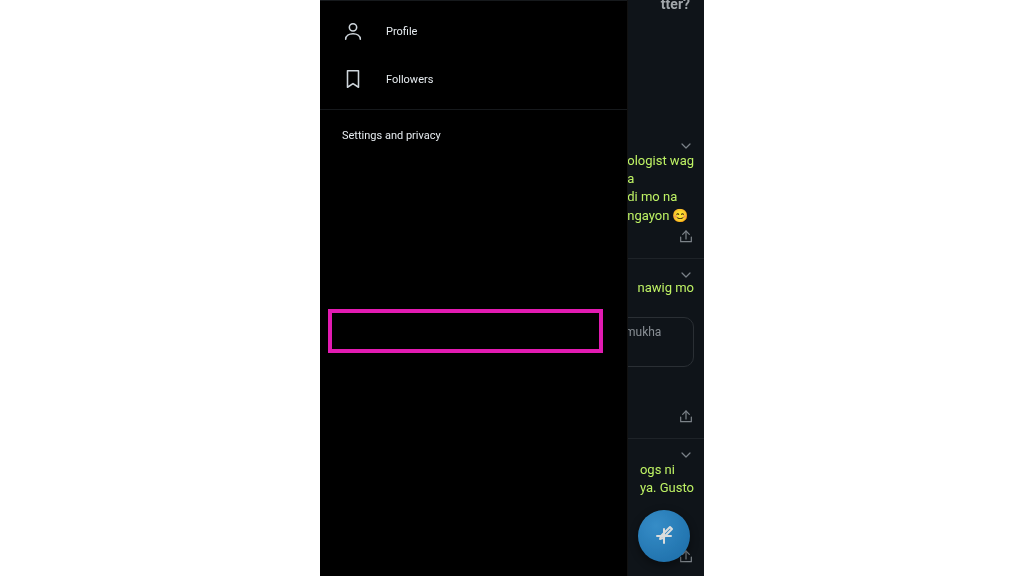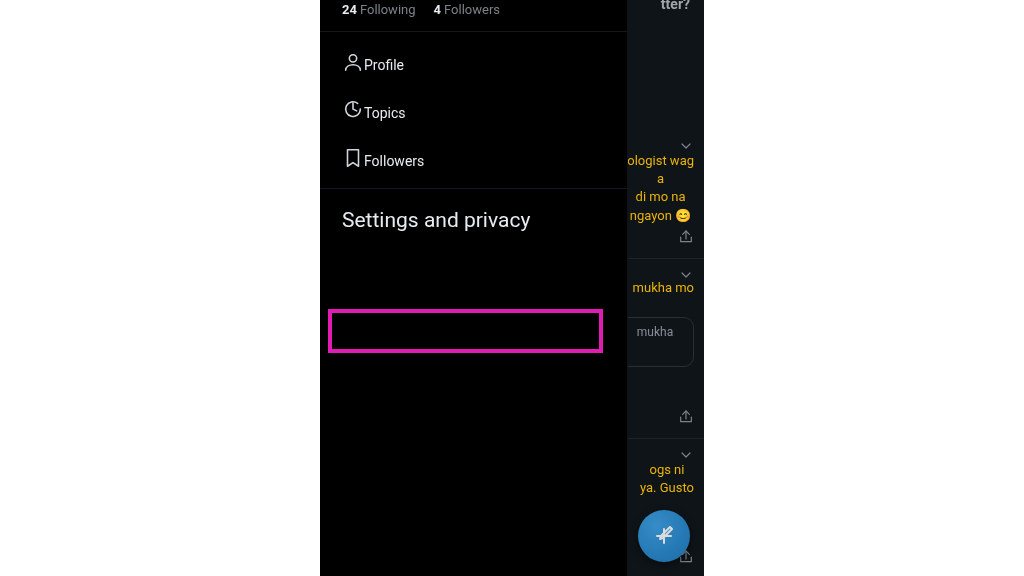--- a/index.html
+++ b/index.html
@@ -66,35 +66,35 @@
     }
     .tweet .actions {
       position: absolute;
       right: 10px;
       bottom: 8px;
     }
     .tweet .text {
       position: absolute;
       right: 10px;
       top: 22px;
-      text-align: center;
-      color: #eab308;
+      text-align: left;
+      color: #bef264;
     }
     .tweet .quote {
       position: absolute;
       right: 10px;
       top: 58px;
       width: 78px;
       height: 50px;
       border: 1px solid #2a2f34;
       border-radius: 10px;
       color: #888e94;
       font-size: 12px;
       padding: 6px 8px;
-      text-align: center;
+      text-align: left;
       overflow: hidden;
     }
     
     .drawer {
       position: absolute;
       left: 0;
       top: 0;
       bottom: 0;
       width: 308px;
       background: #000;
@@ -117,24 +117,25 @@
     .divider {
       height: 1px;
       background: #16191c;
       margin: 0;
     }
     .menu {
       padding: 6px 0;
     }
     .menu-item {
       display: flex;
-      align-items: flex-end;
+      align-items: center;
+      gap: 22px;
       padding: 13px 22px;
       color: #e7ecf0;
-      font-size: 14px;
+      font-size: 11px;
       cursor: pointer;
     }
     .menu-item .icon {
       width: 22px;
       height: 22px;
       display: flex;
       align-items: center;
       justify-content: center;
       color: #cfd6dc;
     }
@@ -146,21 +147,21 @@
       stroke-width: 1.7;
       stroke-linecap: round;
       stroke-linejoin: round;
     }
     .sec-menu {
       padding: 6px 0;
     }
     .sec-item {
       padding: 13px 22px;
       color: #e7ecf0;
-      font-size: 21px;
+      font-size: 11px;
       cursor: pointer;
     }
     
     .highlight-box {
       position: absolute;
       left: 8px;
       top: 309px;
       width: 275px;
       height: 44px;
       border: 4px solid #e21bb2;
@@ -232,21 +233,21 @@
           </span>
         </div>
 
         <div class="tweet" style="height:180px;">
           <span class="chev">
             <svg viewBox="0 0 24 24">
                 <polyline points="6 9 12 15 18 9"></polyline>
               </svg>
           </span>
           <div class="text" style="top:20px;">
-            <div>mukha mo</div>
+            <div>nawig mo</div>
           </div>
           <div class="quote">
             <div>mukha</div>
           </div>
           <span class="actions">
             <svg viewBox="0 0 24 24">
                 <path d="M4 12v7h16v-7"></path>
                 <path d="M12 3v12"></path>
                 <path d="M7 8l5-5 5 5"></path>
               </svg>
@@ -278,53 +279,36 @@
         <svg viewBox="0 0 24 24">
             <path d="M12 5v14"></path>
             <path d="M5 12h14"></path>
             <path d="M17 4c1 1 2 2 2 2l-9 9-3 1 1-3 9-9z" transform="translate(1,-1)"></path>
           </svg>
       </div>
     </div>
 
     <div class="drawer">
 
-      <div class="stats">
-        <div>
-          <span class="num">24</span><span class="lbl">Following</span>
-        </div>
-        <div>
-          <span class="num">4</span><span class="lbl">Followers</span>
-        </div>
-      </div>
 
       <div class="divider"></div>
 
       <div class="menu">
         <div class="menu-item">
           <span class="icon">
             <svg viewBox="0 0 24 24">
                 <circle cx="12" cy="8" r="4"></circle>
                 <path d="M4 21c0-4 4-6 8-6s8 2 8 6"></path>
               </svg>
           </span>
           <span>Profile</span>
         </div>
         <div class="menu-item">
           <span class="icon">
             <svg viewBox="0 0 24 24">
-                <path d="M20 11a8 8 0 1 1-3-6.2"></path>
-                <path d="M12 4v7l4 2"></path>
-              </svg>
-          </span>
-          <span>Topics</span>
-        </div>
-        <div class="menu-item">
-          <span class="icon">
-            <svg viewBox="0 0 24 24">
                 <path d="M6 3h12v18l-6-4-6 4V3z"></path>
               </svg>
           </span>
           <span>Followers</span>
         </div>
       </div>
 
       <div class="divider"></div>
 
       <div class="sec-menu">

